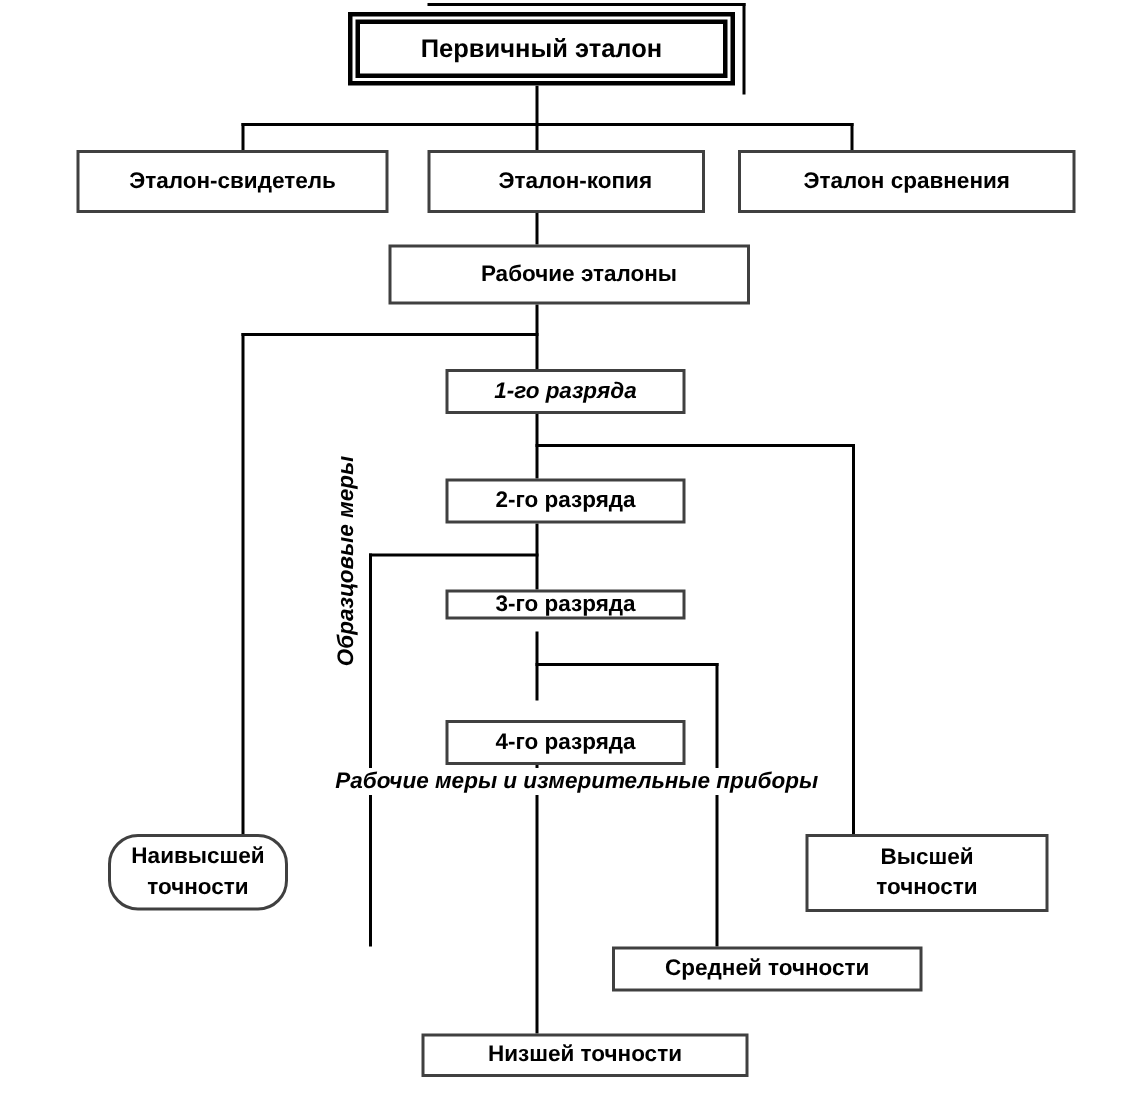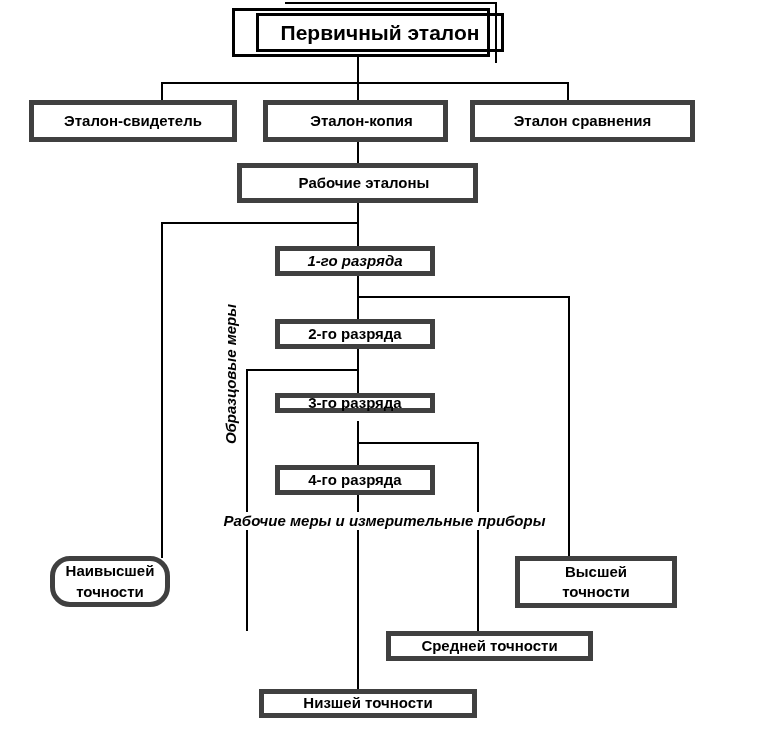--- a/index.html
+++ b/index.html
@@ -3,35 +3,35 @@
 <meta charset="utf-8">
 <style>
   html, body { margin:0; padding:0; background:#ffffff; }
   .canvas {
     position:relative; width:763px; height:744px; background:#ffffff;
     font-family:"Liberation Sans", sans-serif; color:#000;
     overflow:hidden;
   }
   .box {
     position:absolute; box-sizing:border-box;
-    border:5px solid #404040; background:#fff;
+    border:2px solid #404040; background:#fff;
     display:flex; align-items:center; justify-content:center;
     text-align:center; font-weight:bold; font-size:15px; line-height:1.35;
-    white-space:pre-line; z-index:2;
+    white-space:pre-line; z-index:2;margin-left:22px;
   }
   .italic { font-style:italic; }
   .line { position:absolute; background:#000; z-index:1; }
   .primary-wrap {
     position:absolute; box-sizing:border-box; border:3px solid #000;
     background:#fff; padding:2px; z-index:2;
   }
   .primary-inner {
     box-sizing:border-box; border:3px solid #000; width:100%; height:100%;
     display:flex; align-items:center; justify-content:center;
-    font-weight:bold; font-size:21px;margin-left:19px;
+    font-weight:bold; font-size:17px;
   }
   .primary-shadow {
     position:absolute; box-sizing:border-box;
     border-top:2px solid #000; border-right:2px solid #000;
     background:transparent; z-index:1;
   }
   .annotation {
     position:absolute; font-weight:bold; font-style:italic; font-size:15px;
     background:#fff; z-index:3; text-align:center; line-height:1.2;
   }
@@ -73,21 +73,21 @@
 
   <div class="box" style="left:29px; top:100px; width:208px; height:42px;">Эталон-свидетель</div>
   <div class="box" style="left:263px; top:100px; width:185px; height:42px;padding-left:12px;">Эталон-копия</div>
   <div class="box" style="left:470px; top:100px; width:225px; height:42px;">Эталон сравнения</div>
 
   <div class="box" style="left:237px; top:163px; width:241px; height:40px;padding-left:13px;">Рабочие эталоны</div>
 
   <div class="box italic" style="left:275px; top:246px; width:160px; height:30px;">1-го разряда</div>
   <div class="box" style="left:275px; top:319px; width:160px; height:30px;">2-го разряда</div>
   <div class="box" style="left:275px; top:393px; width:160px; height:20px;">3-го разряда</div>
-  <div class="box" style="left:275px; top:465px; width:160px; height:30px;">4-го разряда</div>
+  <div class="box" style="left:275px; top:480px; width:160px; height:30px;">4-го разряда</div>
 
   <div class="annotation rot" style="left:231px; top:374px;">Образцовые меры</div>
 
   <div class="annotation" style="left:212px; top:512px; width:345px;">Рабочие меры и измерительные приборы</div>
 
   <div class="box" style="left:50px; top:556px; width:120px; height:51px;border-radius:20px;">Наивысшей
 точности</div>
   <div class="box" style="left:515px; top:556px; width:162px; height:52px;">Высшей
 точности</div>
   <div class="box" style="left:386px; top:631px; width:207px; height:30px;">Средней точности</div>

